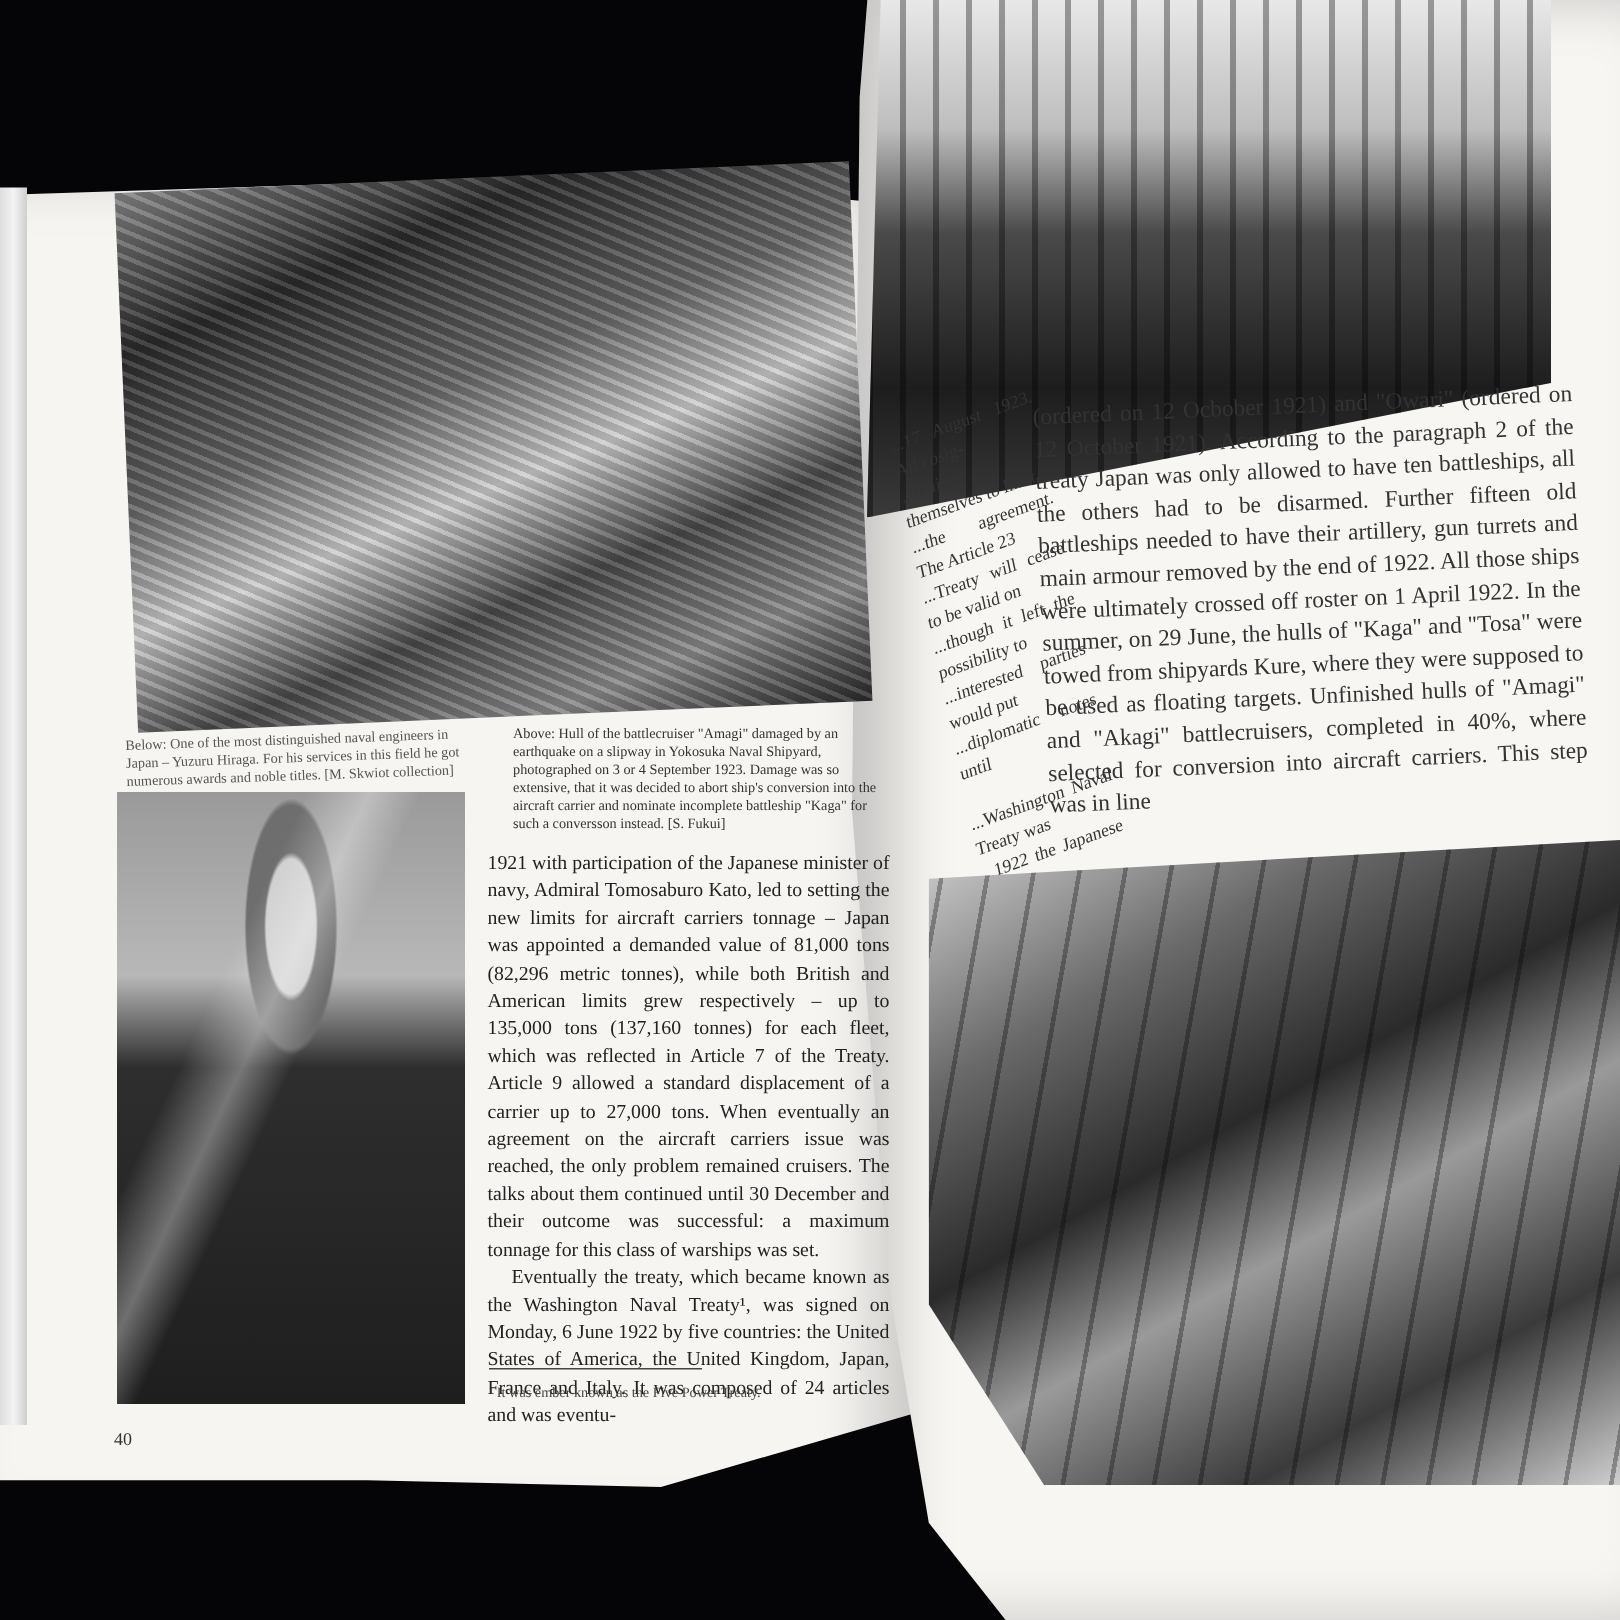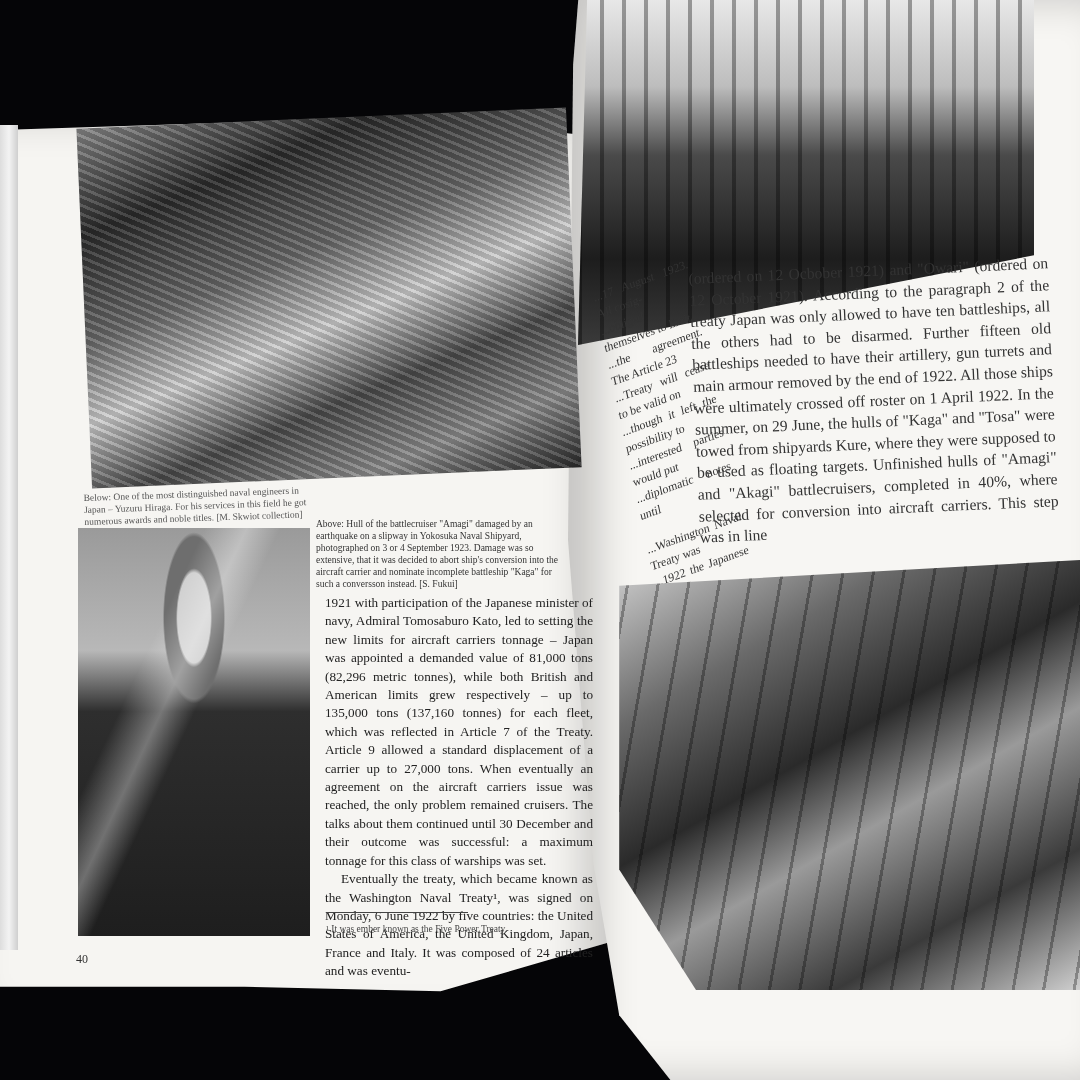--- a/index.html
+++ b/index.html
@@ -23,23 +23,23 @@
   .photo-workers{left:578px;top:0;width:456px;height:345px;
     clip-path:polygon(2% 0,100% 0,100% 74%,0 100%);
     background:linear-gradient(180deg,#e8e8e8 0%,#bdbdbd 25%,#4a4a4a 45%,#1d1d1d 75%,#3a3a3a 100%);}
   .photo-workers::after{background:repeating-linear-gradient(90deg,rgba(0,0,0,0.35) 0 4px,transparent 4px 22px);}
   .photo-shipyard{left:600px;top:560px;width:480px;height:430px;
     clip-path:polygon(4% 6%,100% 0,100% 100%,20% 100%,4% 72%);
     background:linear-gradient(150deg,#d8d8d8 0%,#6a6a6a 25%,#2a2a2a 45%,#9a9a9a 60%,#3a3a3a 80%,#cfcfcf 100%);}
   .photo-shipyard::after{background:repeating-linear-gradient(100deg,rgba(0,0,0,0.3) 0 3px,transparent 3px 30px);}
   .caption{position:absolute;font-size:9.5px;line-height:12px;color:#555;}
   .cap-left{left:84px;top:488px;width:230px;transform:rotate(-2deg);}
-  .cap-right{left:316px;top:484px;width:250px;color:#333;margin-top:34px;}
+  .cap-right{left:342px;top:484px;width:250px;color:#333;}
   .body-text{position:absolute;font-size:13.2px;line-height:18.4px;color:#222;text-align:justify;}
-  .col-left{left:325px;top:566px;width:268px;margin-top:28px;}
+  .col-left{left:325px;top:566px;width:268px;}
   .col-left p{margin:0;}
   .col-left p.indent{text-indent:16px;}
   .rule{position:absolute;left:326px;top:912px;width:142px;height:1px;background:#444;}
   .footnote{position:absolute;left:326px;top:924px;font-size:9.5px;color:#444;}
   .page-number{position:absolute;left:76px;top:952px;font-size:12px;color:#333;}
   .col-narrow{left:592px;top:290px;width:100px;font-size:12px;line-height:17px;transform:rotate(-20deg) skewX(-8deg);transform-origin:left top;color:#333;}
   .col-narrow p{margin:0;}
   .col-right{left:688px;top:268px;width:360px;font-size:15.6px;line-height:21.6px;transform:rotate(-2.5deg);transform-origin:left top;color:#333;}
   .col-right p{margin:0;}
 </style>

